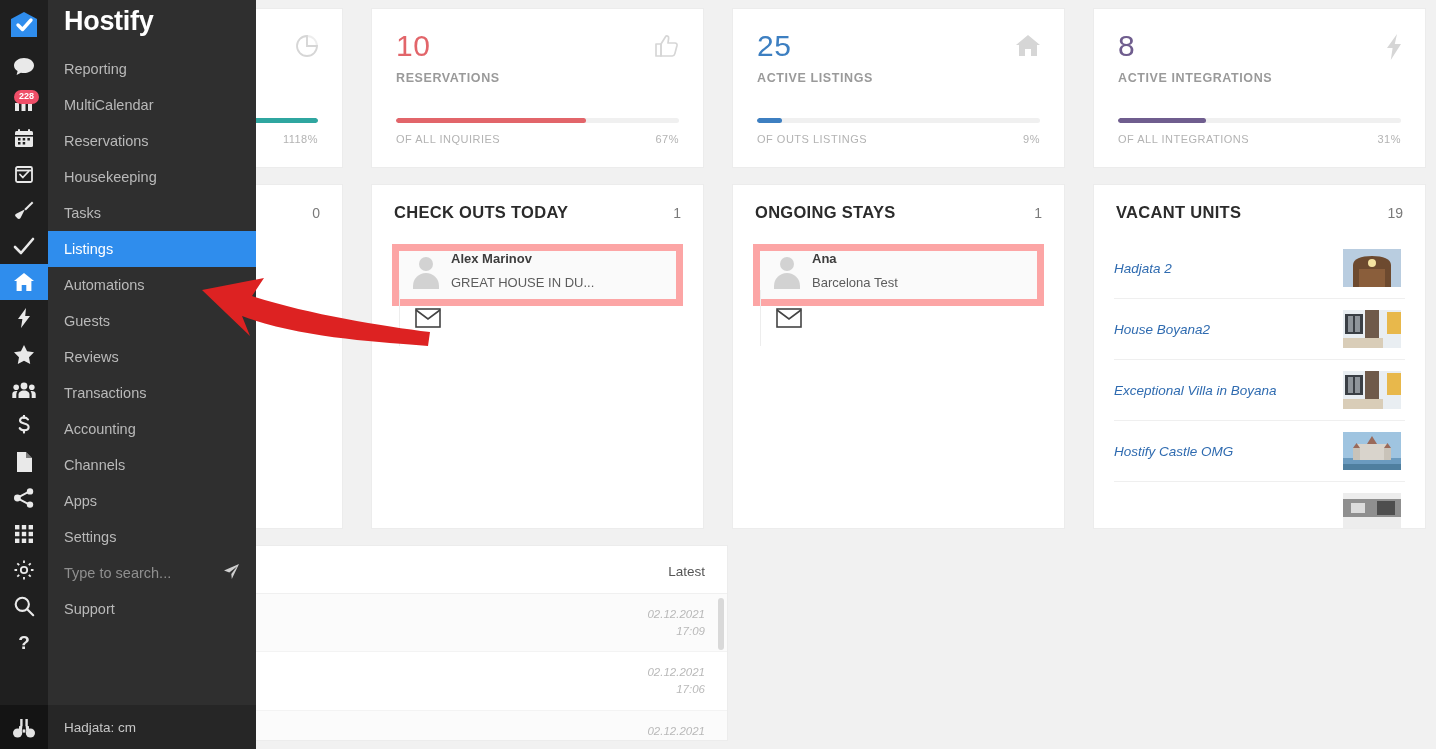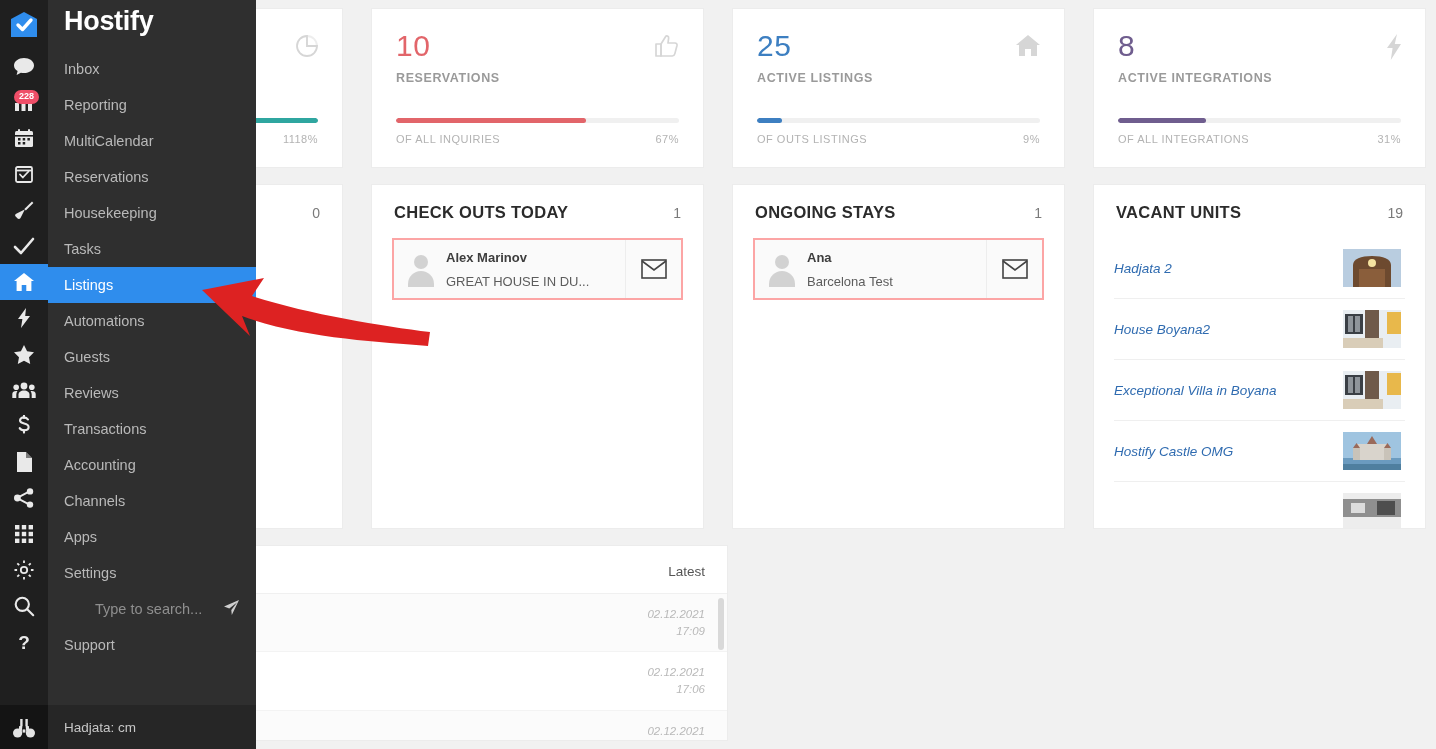--- a/index.html
+++ b/index.html
@@ -53,22 +53,22 @@
   }
   .lcard-title {
     font-size: 16.5px; font-weight: 700; color: #2b2b2b; letter-spacing: .3px;
     text-transform: uppercase;
   }
   .lcard-count { font-size: 14px; color: #7a7a7a; }
   .lcard-body { flex: 1; padding: 0 20px; overflow: hidden; position: relative; }
 
   .guest-row {
     display: flex; align-items: stretch;
-    border: 2px solid #fca5a5; background: #fafafa;
-    height: 62px; 
+    border: 7px solid #fca5a5; background: #fafafa;
+    height: 62px; margin-top: 6px; flex-direction: column;
   }
   .guest-left { flex: 1; display: flex; align-items: center; padding: 0 10px; min-width: 0; }
   .avatar { width: 34px; height: 34px; flex: 0 0 34px; margin-right: 8px; position: relative; }
   .avatar .head {
     position: absolute; left: 10px; top: 3px; width: 14px; height: 14px;
     border-radius: 50%; background: #d2d2d2;
   }
   .avatar .body {
     position: absolute; left: 4px; top: 19px; width: 26px; height: 16px;
     border-radius: 13px 13px 0 0; background: #d2d2d2;
@@ -154,21 +154,21 @@
     padding: 6px 0 0 16px; letter-spacing: -0.3px;
   }
   .menu-list { margin-top: 14px; }
   .menu-item {
     height: 36px; display: flex; align-items: center;
     padding-left: 16px; font-size: 14.5px; color: #b9b9b9;
   }
   .menu-item.active { background: #2f8ded; color: #ffffff; }
   .menu-search {
     height: 36px; display: flex; align-items: center; justify-content: space-between;
-    padding: 0 16px 0 16px; font-size: 14.5px; color: #8f8f8f; margin-left: 31px;
+    padding: 0 16px 0 16px; font-size: 14.5px; color: #8f8f8f;
   }
   .menu-search .send { color: #cfcfcf; }
   .menu-foot {
     position: absolute; left: 0; bottom: 0; width: 208px; height: 44px;
     background: #262626; display: flex; align-items: center;
     padding-left: 16px; font-size: 13.5px; color: #c7c7c7;
   }
   .rail-footzone {
     position: absolute; left: 0; bottom: 0; width: 48px; height: 44px;
     background: #141414;
@@ -580,23 +580,20 @@
           <path d="M7.2 9h3.2l-.6 5H6.6zM13.6 9h3.2l.6 5h-3.2z"></path>
           <rect x="10.6" y="12.4" width="2.8" height="3.2"></rect>
         </svg>
       </div>
     </div>
 
     <div id="menu">
       <div class="brand">Hostify</div>
       <div class="menu-list" id="menu-list">
           <div class="menu-item">
-            <span>Inbox</span>
-          </div>
-          <div class="menu-item">
             <span>Reporting</span>
           </div>
           <div class="menu-item">
             <span>MultiCalendar</span>
           </div>
           <div class="menu-item">
             <span>Reservations</span>
           </div>
           <div class="menu-item">
             <span>Housekeeping</span>

